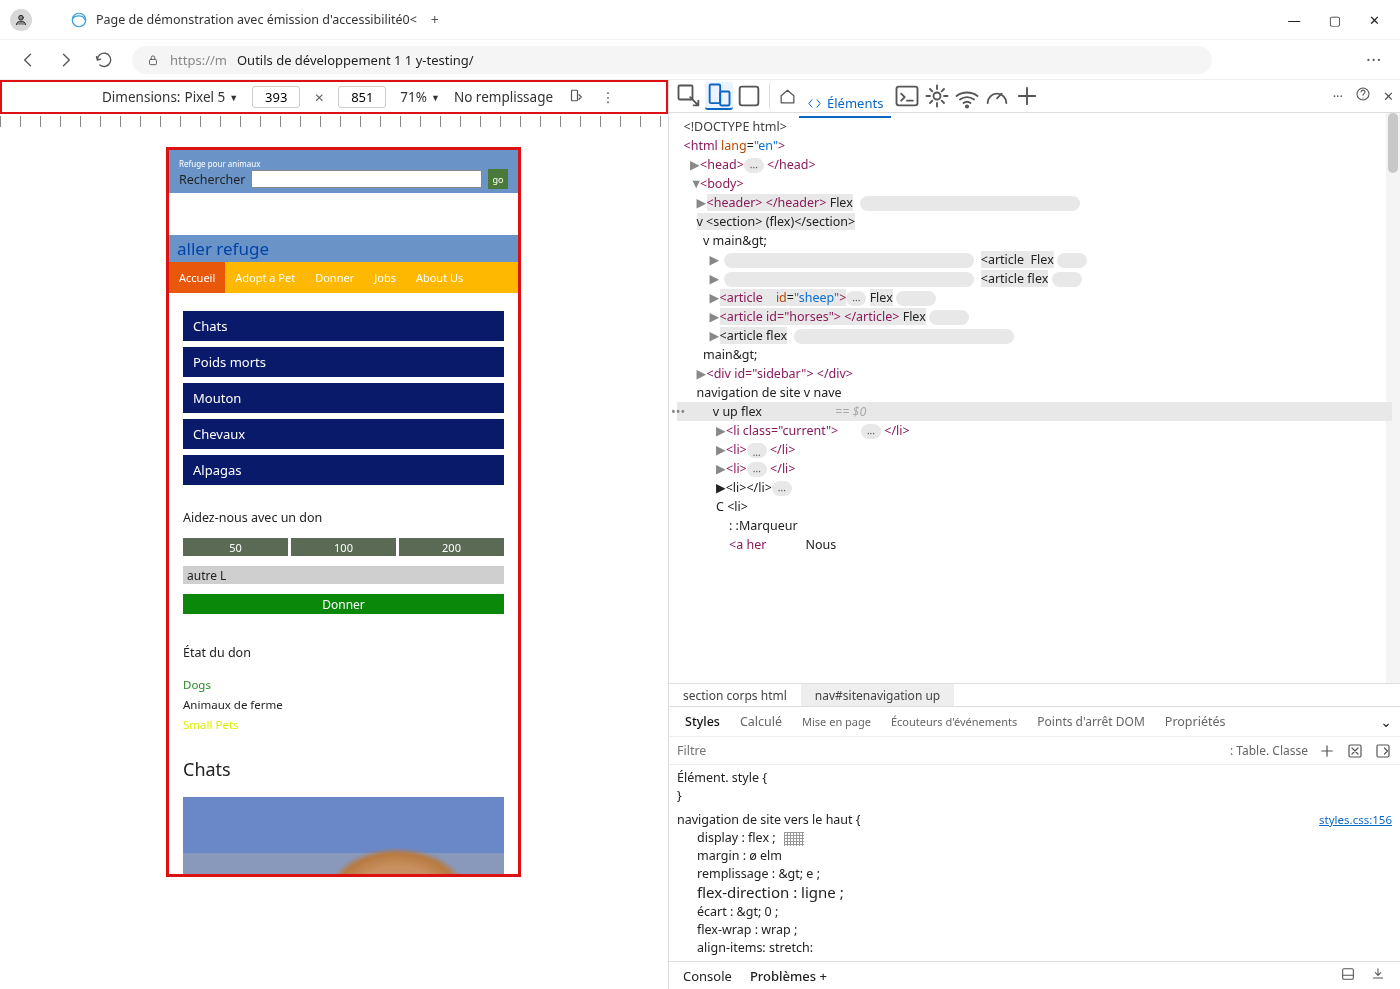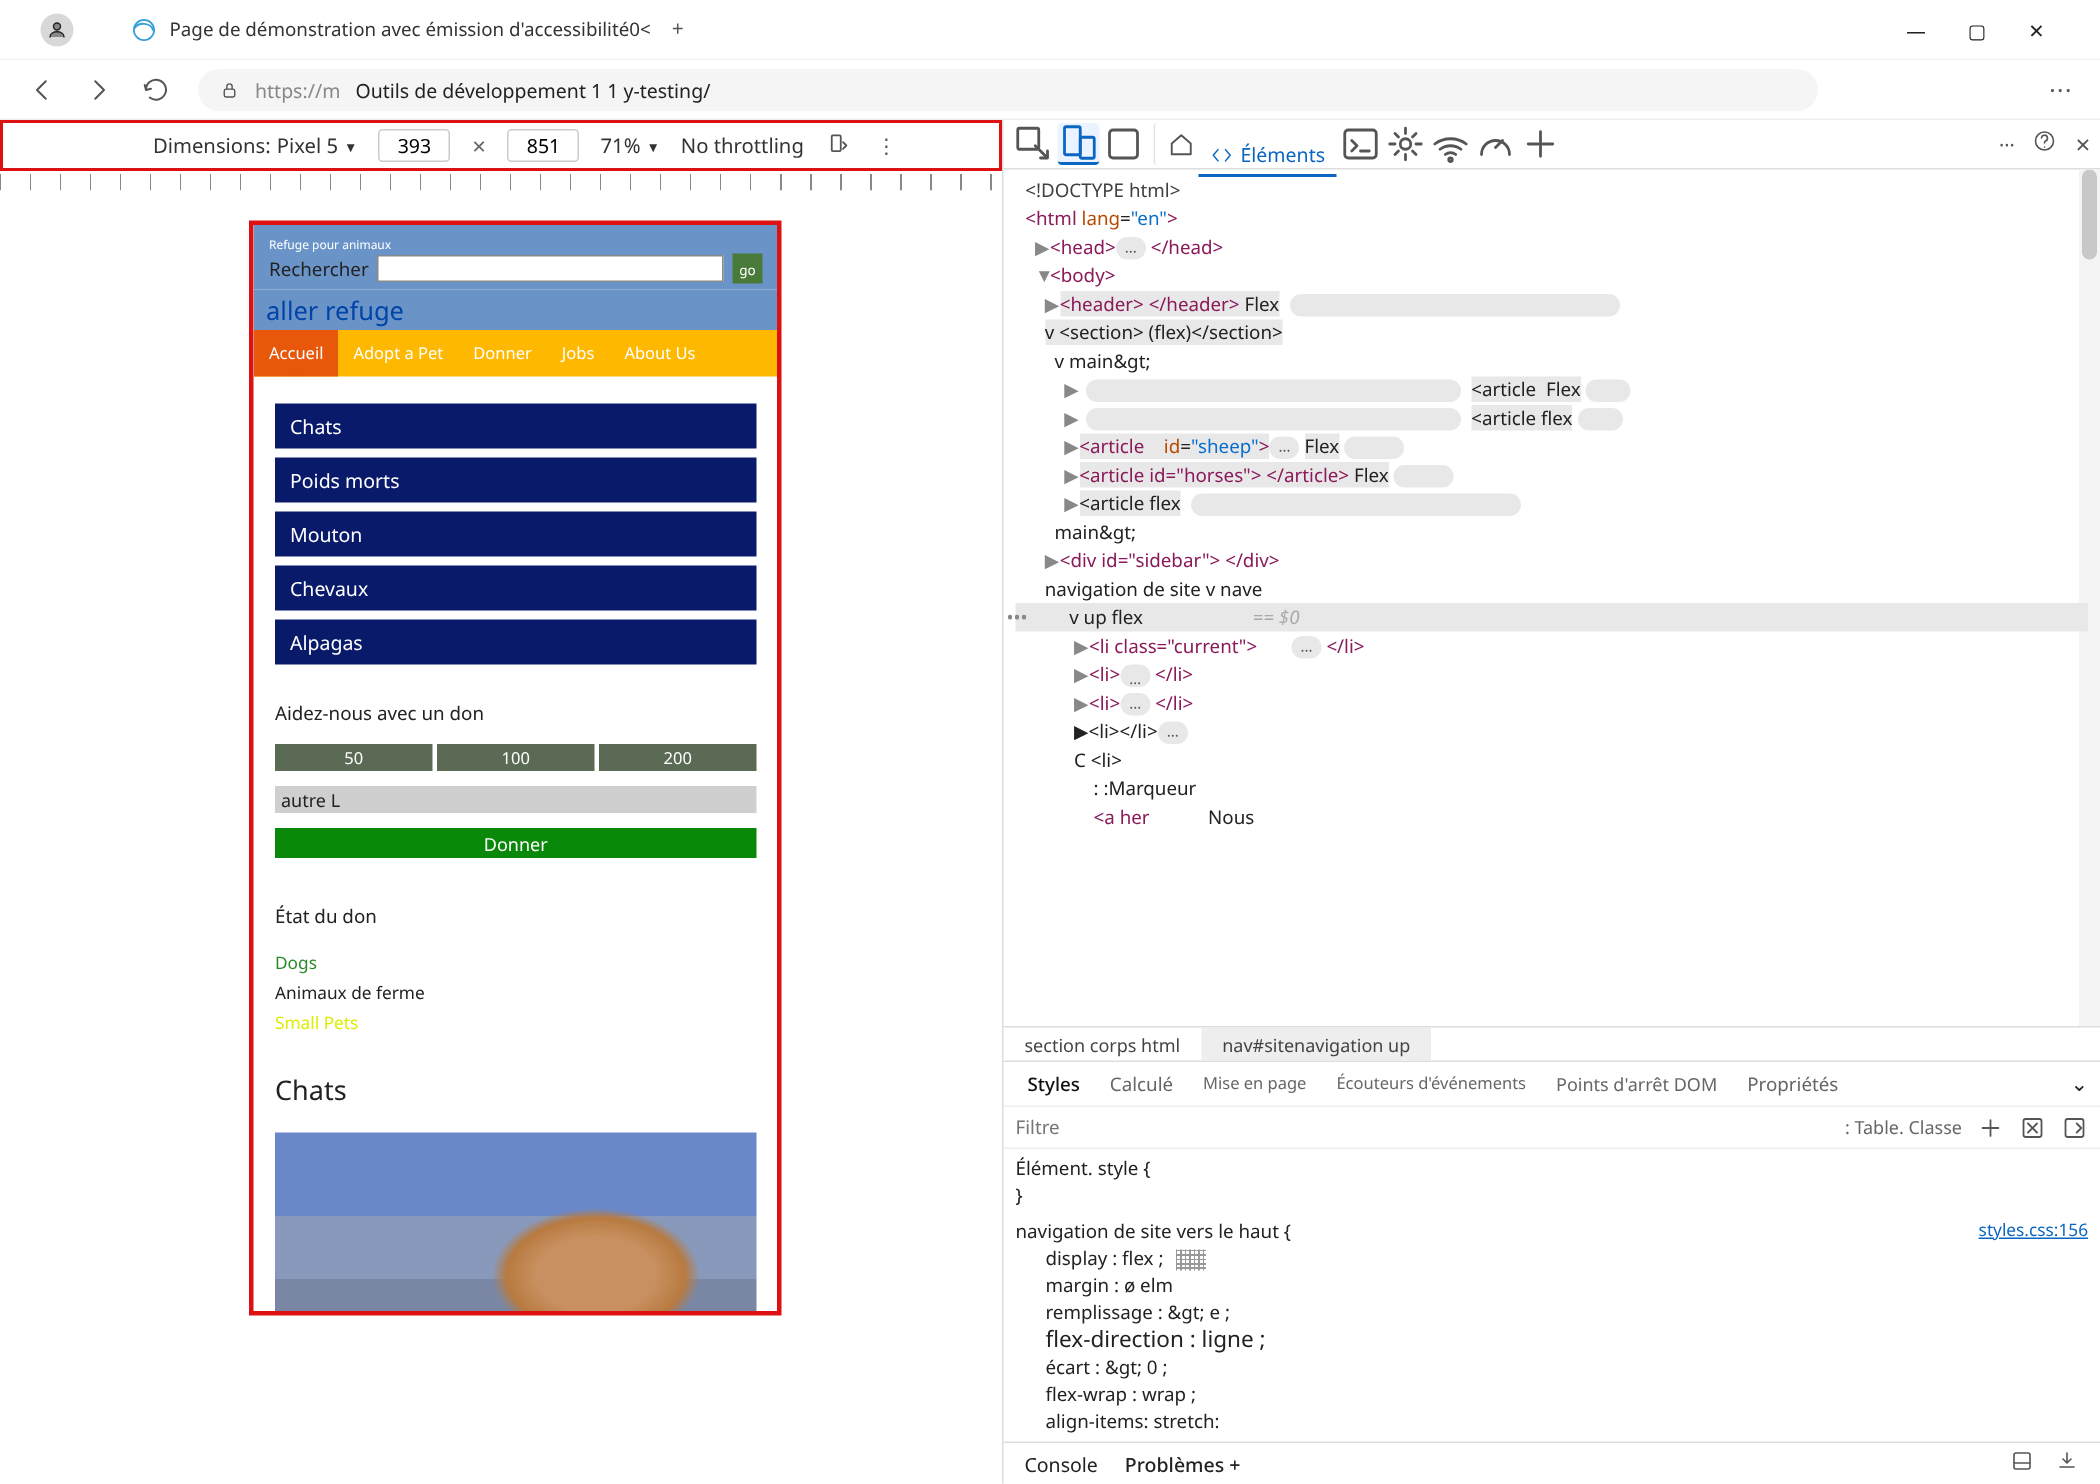--- a/index.html
+++ b/index.html
@@ -1,19 +1,19 @@
 <!DOCTYPE html>
 <html><head>
 <meta charset="utf-8">
 <style>
 * { box-sizing: border-box; margin: 0; padding: 0; font-family: "Segoe UI", system-ui, sans-serif; }
 body { background: #fff; font-size: 13px; color: #222; overflow: hidden; }
 
 
-.title-bar { height: 40px; display:flex; align-items:center; padding: 0 27px; gap:8px; background:#fff; border-bottom:1px solid #f3f3f3; }
+.title-bar { height: 40px; display:flex; align-items:center; padding: 0 10px; gap:8px; background:#fff; border-bottom:1px solid #f3f3f3; }
 .avatar { width:22px; height:22px; border-radius:50%; background:#d8d8d8; display:flex; align-items:center; justify-content:center; }
 .avatar svg { width:14px; height:14px; fill:#888; }
 .tab { display:flex; align-items:center; gap:8px; padding:6px 14px 6px 8px; border-radius:6px; background:#fff; }
 .tab .ico { width:18px; height:18px; }
 .tab .title { font-size:12.5px; color:#333; }
 .tab .plus { margin-left:6px; color:#555; font-size:14px; }
 .win-btns { margin-left:auto; display:flex; gap:28px; align-items:center; padding-right:10px; }
 .win-btns span { font-size:13px; color:#222; cursor:default; }
 
 .addr-bar { height:40px; display:flex; align-items:center; gap:18px; padding:0 18px; background:#fff; border-bottom:1px solid #eee; }
@@ -39,21 +39,21 @@
 
 .vp-area { width:668px; position:relative; height: calc(100vh - 40px - 40px - 34px - 2px); background:#fff; overflow:hidden; }
 .phone-wrap { position:absolute; left:166px; top:20px; width:355px; height:730px; border:3px solid #d11; background:#fff; overflow:hidden; }
 .phone { width:100%; height:100%; overflow-y:auto; display:flex; flex-direction:column; }
 .ph-header { background:#6a94c8; padding:8px 10px 4px; }
 .ph-brand { font-size:8px; color:#fff; }
 .ph-search-row { display:flex; align-items:center; gap:6px; }
 .ph-search-lbl { color:#222; font-size:12.5px; }
 .ph-search-input { flex:1; height:18px; background:#fff; border:1px solid #888; }
 .ph-go { width:20px; height:20px; background:#4a7a3a; color:#fff; font-size:9px; display:flex; align-items:center; justify-content:center;text-align:center; }
-.ph-heading { color:#0044a8; font-size:17px; padding:2px 8px; background:#6a94c8; }
+.ph-heading { color:#0044a8; font-size:17px; padding:2px 8px; background:#6a94c8;margin-top:42px; }
 .ph-nav { display:flex; background:#ffb800; }
 .ph-nav span { padding:8px 10px; color:#fff; font-size:11px; white-space:nowrap; }
 .ph-nav .cur { background:#e8570a; position:relative; }
 .ph-nav .cur::after { content:""; position:absolute; left:50%; bottom:-6px; transform:translateX(-50%); border:6px solid transparent; border-top-color:#e8570a; }
 .ph-body { padding:18px 14px; display:flex; flex-direction:column; gap:6px; }
 .ph-item { background:#0a1a6a; color:#fff; padding:6px 10px; font-size:13px; }
 .donate-h { font-size:12.5px; margin-top:18px; }
 .donate-row { display:flex; gap:3px; margin-top:6px; }
 .donate-btn { flex:1; height:18px; background:#5a6a55; color:#fff; font-size:11px; display:flex; align-items:center; justify-content:center; }
 .donate-other { height:18px; background:#cfcfcf; margin-top:4px; font-size:12px; display:flex; align-items:center; padding:0 4px; }
@@ -182,21 +182,21 @@
         <span>Pixel 5</span>
         <span class="caret">▼</span>
       </span>
       <input class="dim-input" value="393" style="">
       <span class="x-sep">✕</span>
       <input class="dim-input" value="851" style="">
       <span class="zoom">
         <span>71%</span>
         <span class="caret">▼</span>
       </span>
-      <span class="throttle">No throttling</span>
+      <span class="throttle">No remplissage</span>
       <span class="rotate-ico">
           <svg viewBox="0 0 24 24">
             <rect x="6" y="3" width="8" height="14" rx="1"></rect>
             <path d="M16 9l3 3-3 3"></path>
           </svg>
         </span>
       <span class="dt-more">⋮</span>
     </div>
     <div class="ruler"></div>
 

